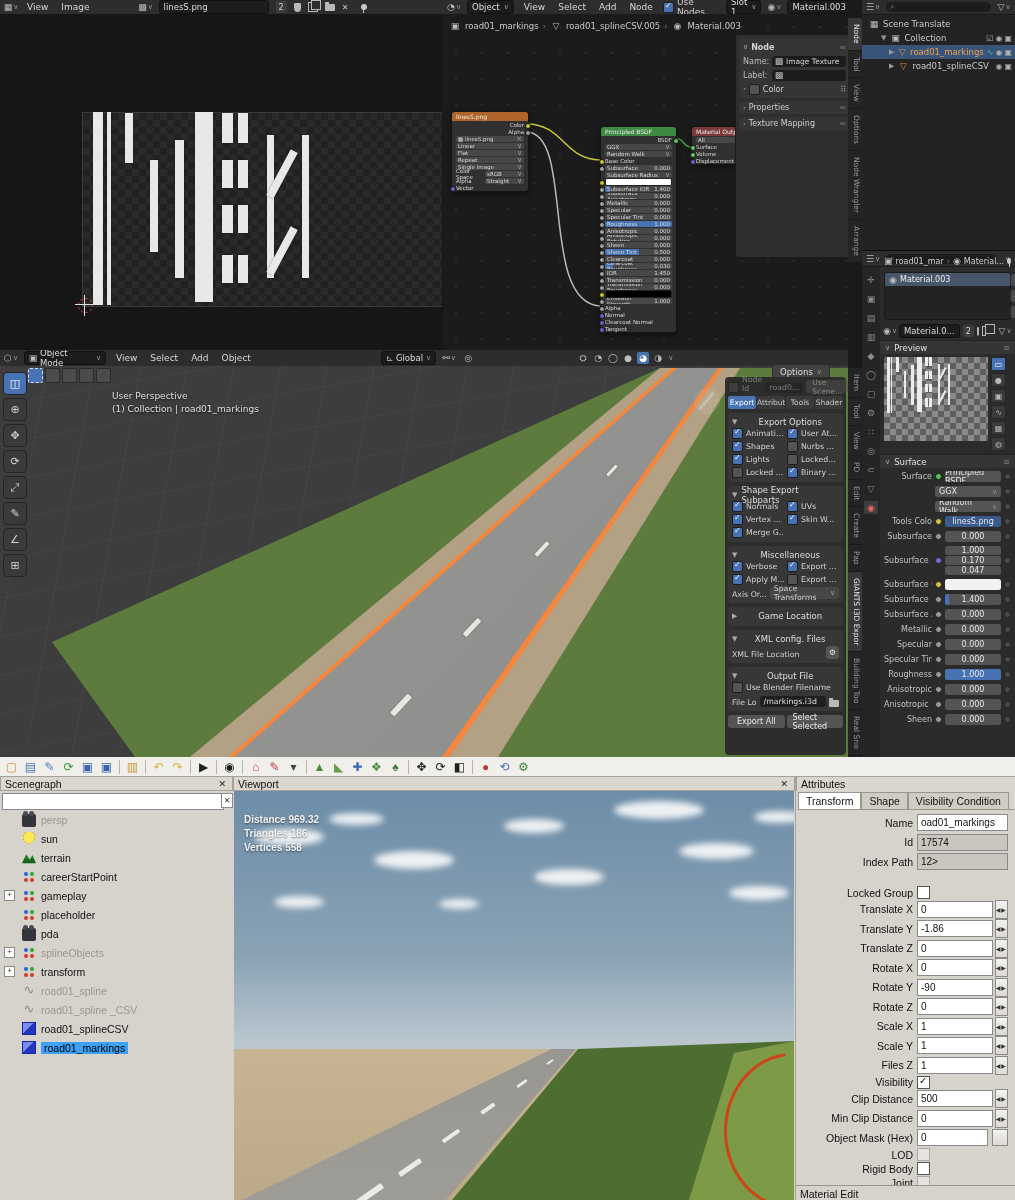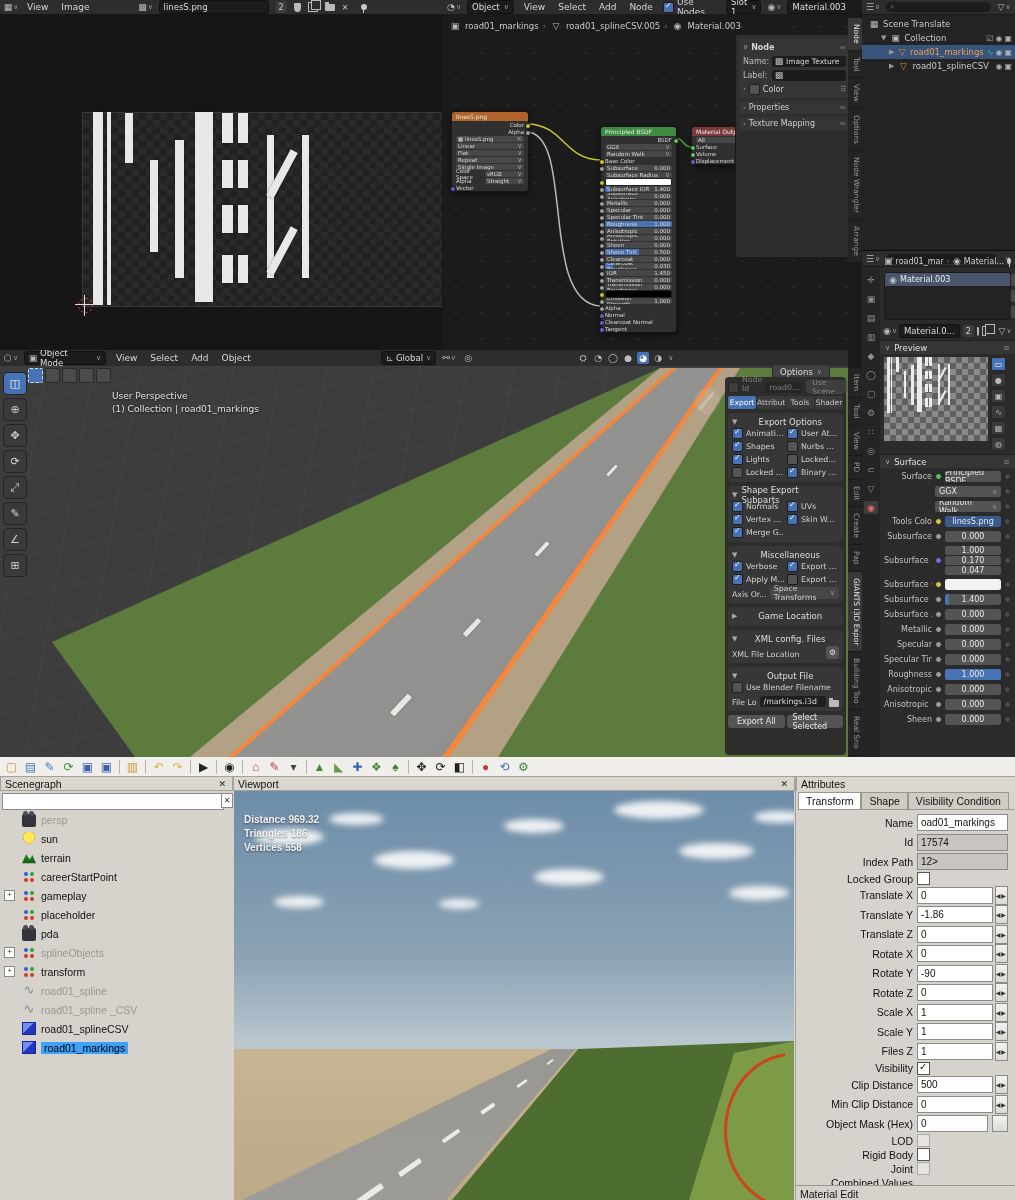--- a/index.html
+++ b/index.html
@@ -1245,21 +1245,21 @@
             <span class="afield">oad01_markings</span>
           </div>
           <div class="arow" style="height: 19.5px;">
             <span class="alabel">Id</span>
             <span class="afield ro">17574</span>
           </div>
           <div class="arow" style="height: 19.5px;">
             <span class="alabel">Index Path</span>
             <span class="afield ro">12&gt;</span>
           </div>
-          <div class="arow" style="height: 14px;">
+          <div class="arow" style="height: 14px; margin-top: 14px;">
             <span class="alabel">Locked Group</span>
             <span class="acheck"></span>
           </div>
           <div class="arow" style="height: 19.5px;">
             <span class="alabel">Translate X</span>
             <span class="afield">0</span>
             <span class="aspin">◀▶</span>
           </div>
           <div class="arow" style="height: 19.5px;">
             <span class="alabel">Translate Y</span>

